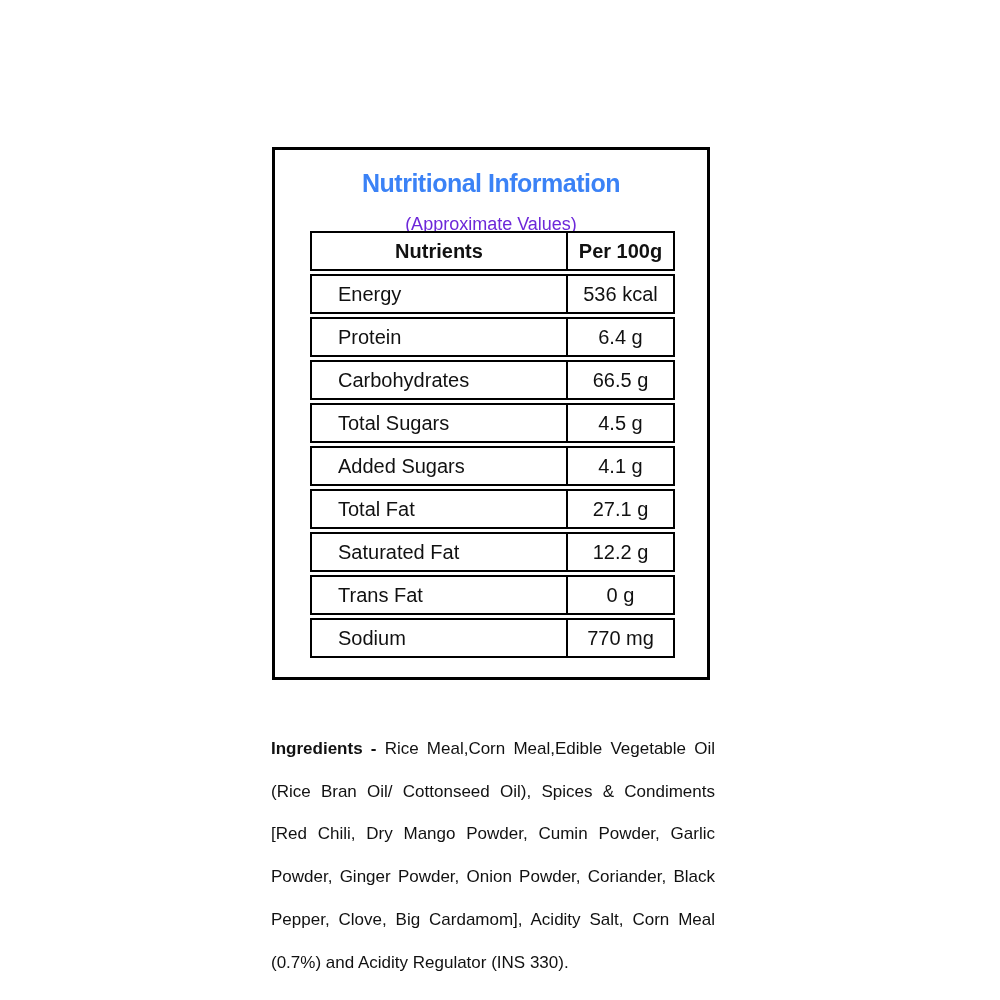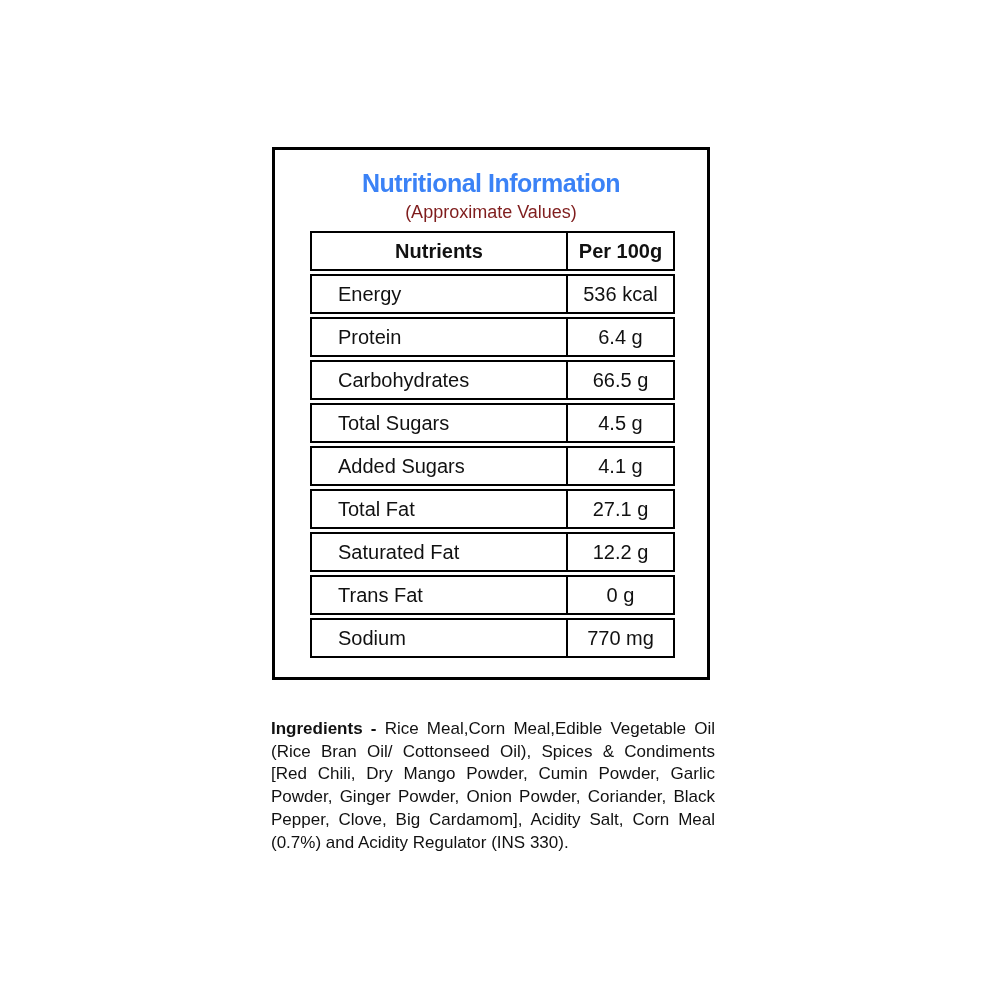--- a/index.html
+++ b/index.html
@@ -28,24 +28,24 @@
   }
   .title {
     margin-top: 19px;
     text-align: center;
     font-weight: 700;
     font-size: 25px;
     letter-spacing: -0.5px;
     color: #3b82f6;
   }
   .subtitle {
-    margin-top: 4px;
+    margin-top: 16px;
     text-align: center;
     font-size: 18px;
-    color: #7f1d1d;
+    color: #6d28d9;
   }
   .ntable {
     position: absolute;
     left: 35px;
     top: 81px;
     width: 365px;
   }
   .t-row {
     display: flex;
     box-sizing: border-box;
@@ -85,20 +85,21 @@
     left: 271px;
     top: 718px;
     width: 444px;
     font-size: 17px;
     line-height: 22.7px;
     color: #111111;
   }
   .ing-line {
     text-align: justify;
     text-align-last: justify;
+    margin-top: 20px;
   }
   .ing-line.last {
     text-align: left;
     text-align-last: left;
   }
   .bold { font-weight: 700; }
 </style>
 </head>
 <body>
 

